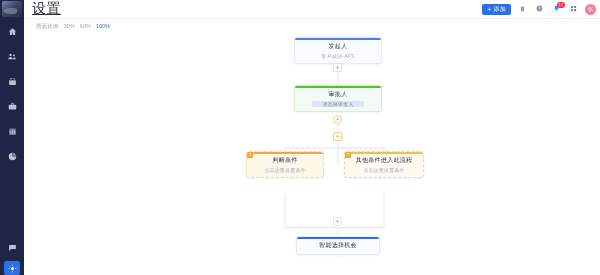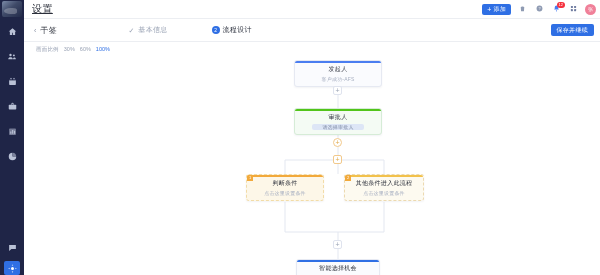--- a/index.html
+++ b/index.html
@@ -43,21 +43,21 @@
 
   
   .main { flex: 1 1 auto; display: flex; flex-direction: column; height: 275px; background:#fff; }
 
   
   .topbar {
     height: 19px; flex: 0 0 19px; background: #fff;
     border-bottom: 1px solid #eceef2;
     display: flex; align-items: center; padding: 0 4px 0 8px;
   }
-  .page-title { font-size: 10px; color: #2b2f3a; letter-spacing: .4px; text-decoration: underline; }
+  .page-title { font-size: 14px; color: #2b2f3a; letter-spacing: .4px; text-decoration: underline; }
   .topbar-right { margin-left: auto; display: flex; align-items: center; gap: 6px; }
   .add-btn {
     background: #2f6fe4; color: #fff; border: 0; border-radius: 2px;
     height: 11px; padding: 0 5px; font-size: 6px; display: flex; align-items: center;
     gap: 2px; cursor: pointer; font-family: inherit; letter-spacing: .2px;
   }
   .add-btn .plus { font-size: 7px; line-height: 1; }
   .tb-icon {
     width: 11px; height: 11px; border-radius: 50%;
     display: flex; align-items: center; justify-content: center;
@@ -292,39 +292,20 @@
                 <rect x="14" y="3" width="7" height="7" rx="1.5"></rect>
                 <rect x="3" y="14" width="7" height="7" rx="1.5"></rect>
                 <rect x="14" y="14" width="7" height="7" rx="1.5"></rect>
               </svg>
           </span>
         </div>
         <div class="tb-avatar">张</div>
       </div>
     </div>
 
-    <div class="subhead">
-      <div class="back-wrap">
-        <span class="chev-left">‹</span>
-        <span class="flow-name">干签</span>
-      </div>
-
-      <div class="steps">
-        <div class="step">
-          <span class="step-mark done">✓</span>
-          <span class="step-label">基本信息</span>
-        </div>
-        <div class="step active">
-          <span class="step-mark current">2</span>
-          <span class="step-label">流程设计</span>
-        </div>
-      </div>
-
-      <button class="save-btn">保存并继续</button>
-    </div>
 
     <div class="zoombar">
       <span class="zoom-label">画面比例</span>
       <span class="zoom-opt">30%</span>
       <span class="zoom-opt">60%</span>
       <span class="zoom-opt sel">100%</span>
     </div>
 
     <div class="canvas">
 

